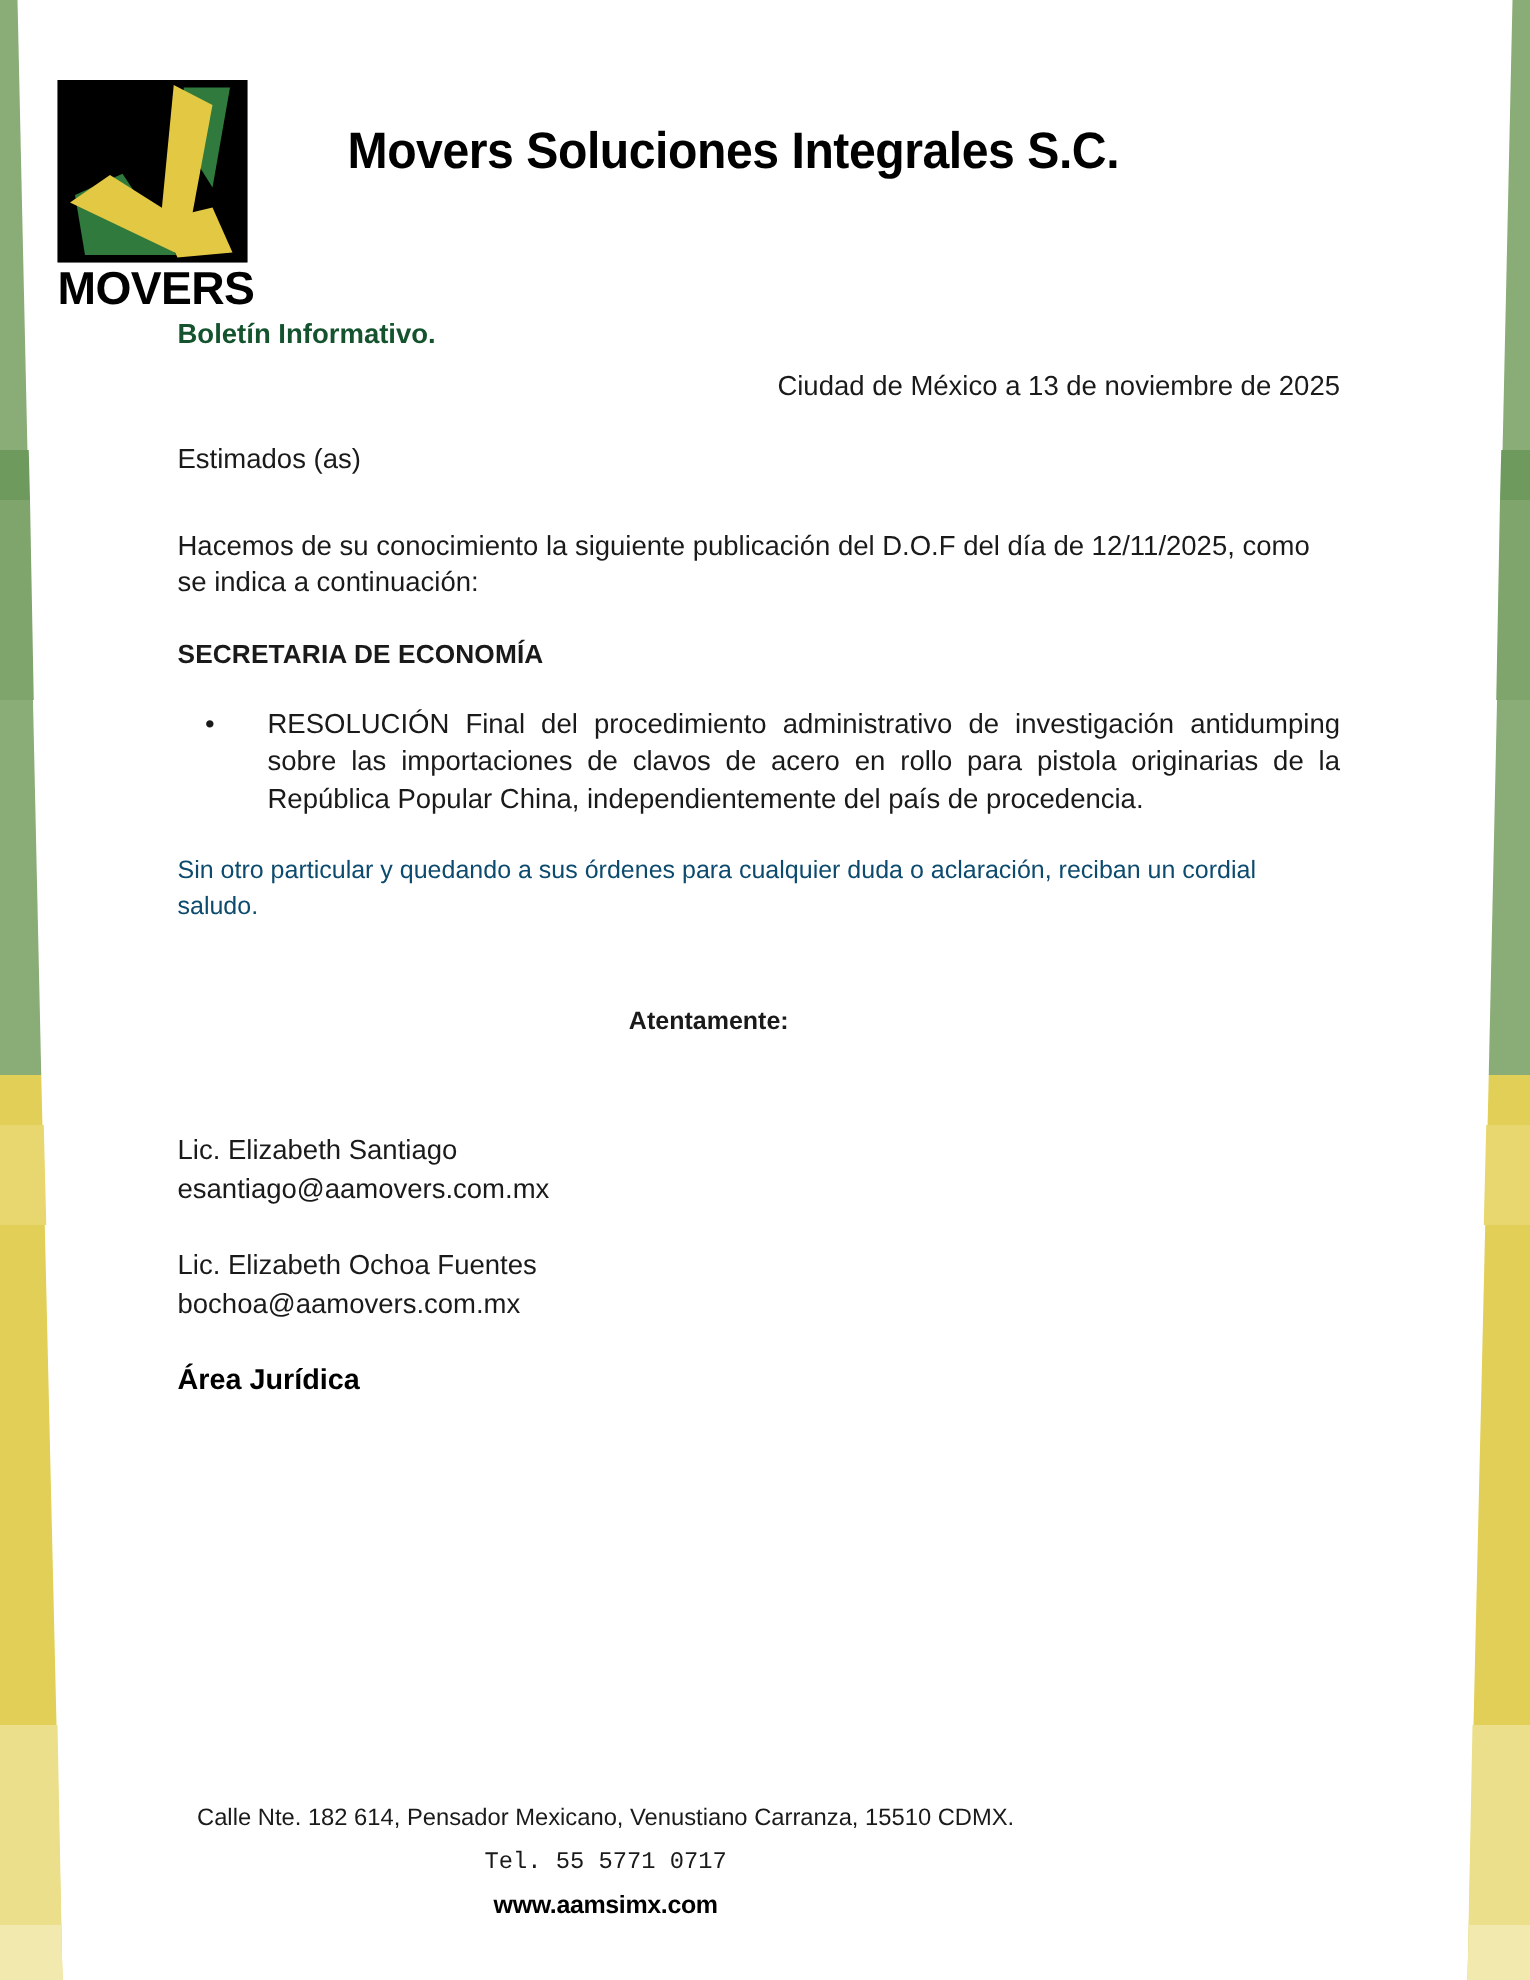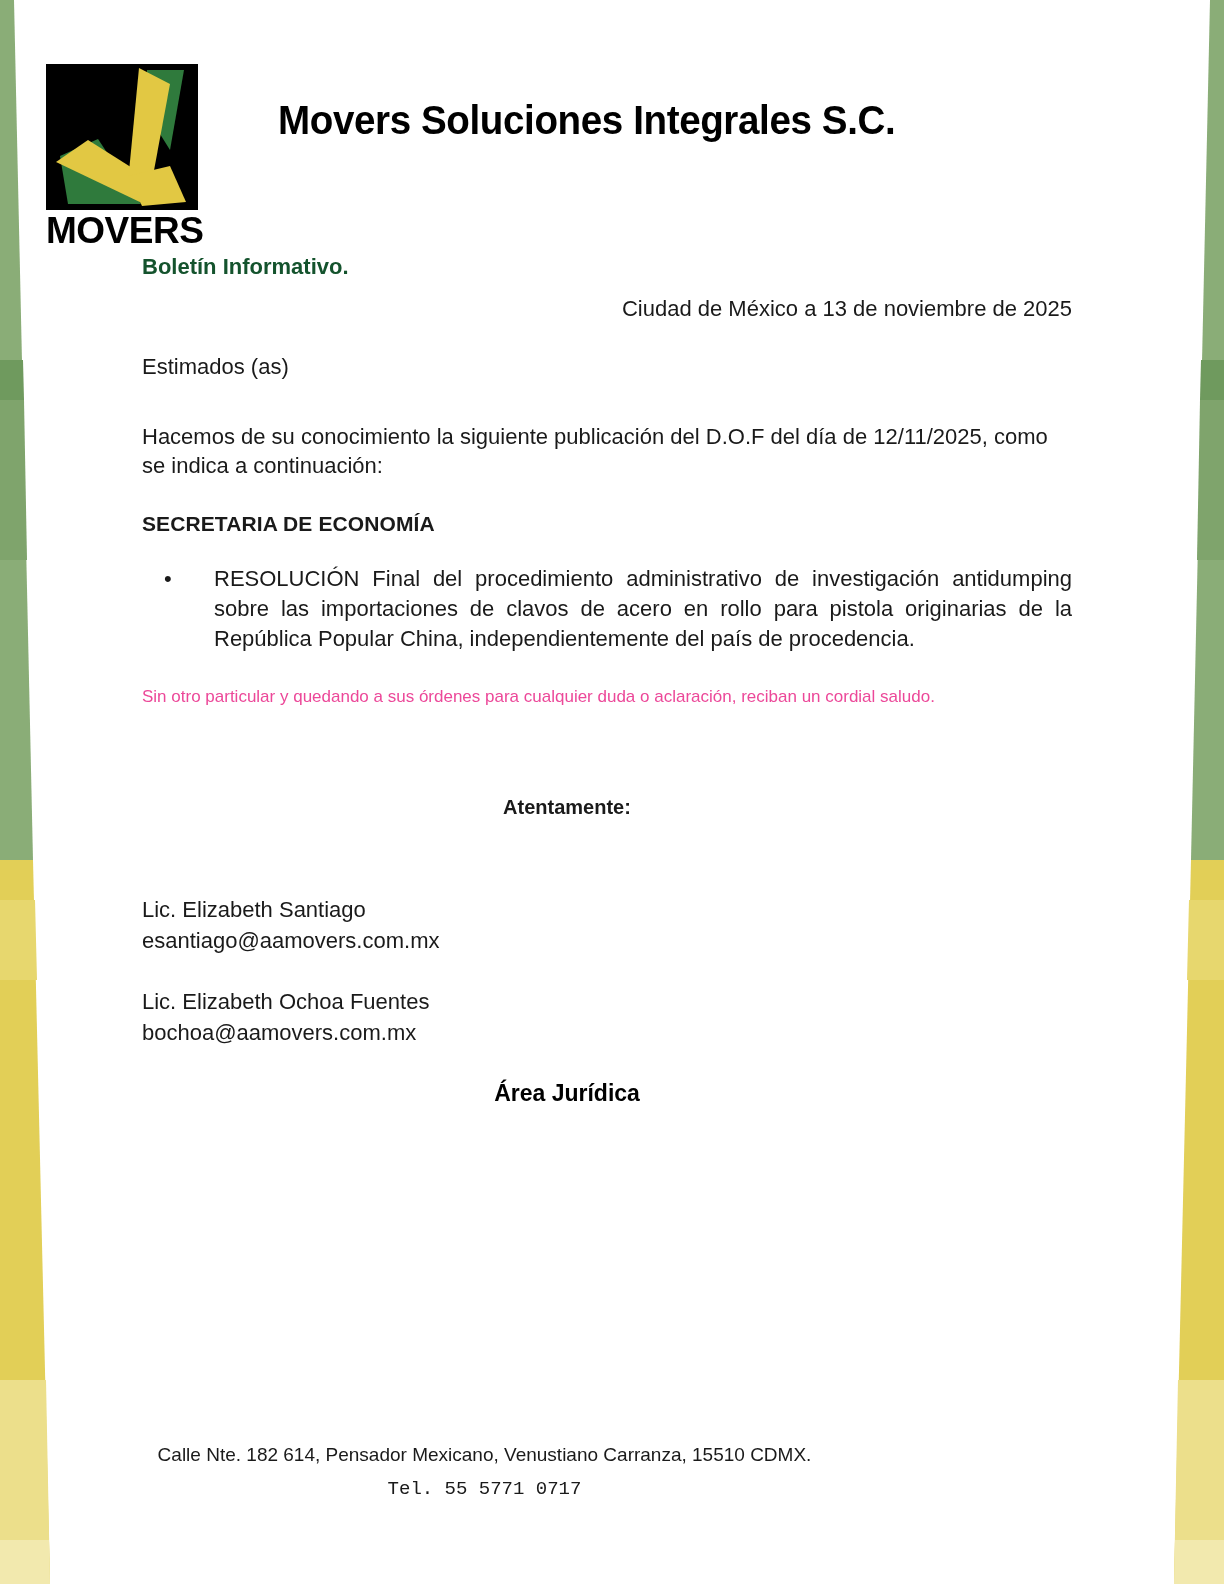--- a/index.html
+++ b/index.html
@@ -151,24 +151,24 @@
   .bullet-dot {
     position: absolute;
     left: 22px;
     top: 0;
     font-size: 22px;
     line-height: 30px;
     color: #1a1a1a;
   }
 
   .closing-par {
-    font-size: 17px;
+    font-size: 20px;
     line-height: 29px;
-    color: #ec4899;
-    margin-bottom: 81px;
+    color: #0c4a6e;
+    margin-bottom: 62px;
   }
 
   .atentamente {
     font-weight: bold;
     font-size: 20px;
     line-height: 30px;
     color: #1a1a1a;
     text-align: center;
     padding-right: 80px;
     margin-bottom: 72px;
@@ -180,21 +180,20 @@
     color: #1a1a1a;
     margin-bottom: 30px;
   }
   .signer .s-email { display: block; }
 
   .area-juridica {
     font-weight: bold;
     font-size: 23px;
     line-height: 30px;
     color: #000000;
-    text-align: center;
     padding-right: 80px;
     margin-top: 28px;
   }
 
   
   .footer {
     position: absolute;
     left: 0;
     top: 1438px;
     width: 969px;
@@ -300,15 +299,16 @@
       <span class="s-name">Lic. Elizabeth Ochoa Fuentes</span>
       <span class="s-email">bochoa@aamovers.com.mx</span>
     </div>
 
     <div class="area-juridica">Área Jurídica</div>
   </div>
 
   <div class="footer">
     <div class="footer-addr">Calle Nte. 182 614, Pensador Mexicano, Venustiano Carranza, 15510 CDMX.</div>
     <div class="footer-tel">Tel. 55 5771 0717</div>
+    <div class="footer-web">www.aamsimx.com</div>
   </div>
 
 </div>
 
 </body></html>

